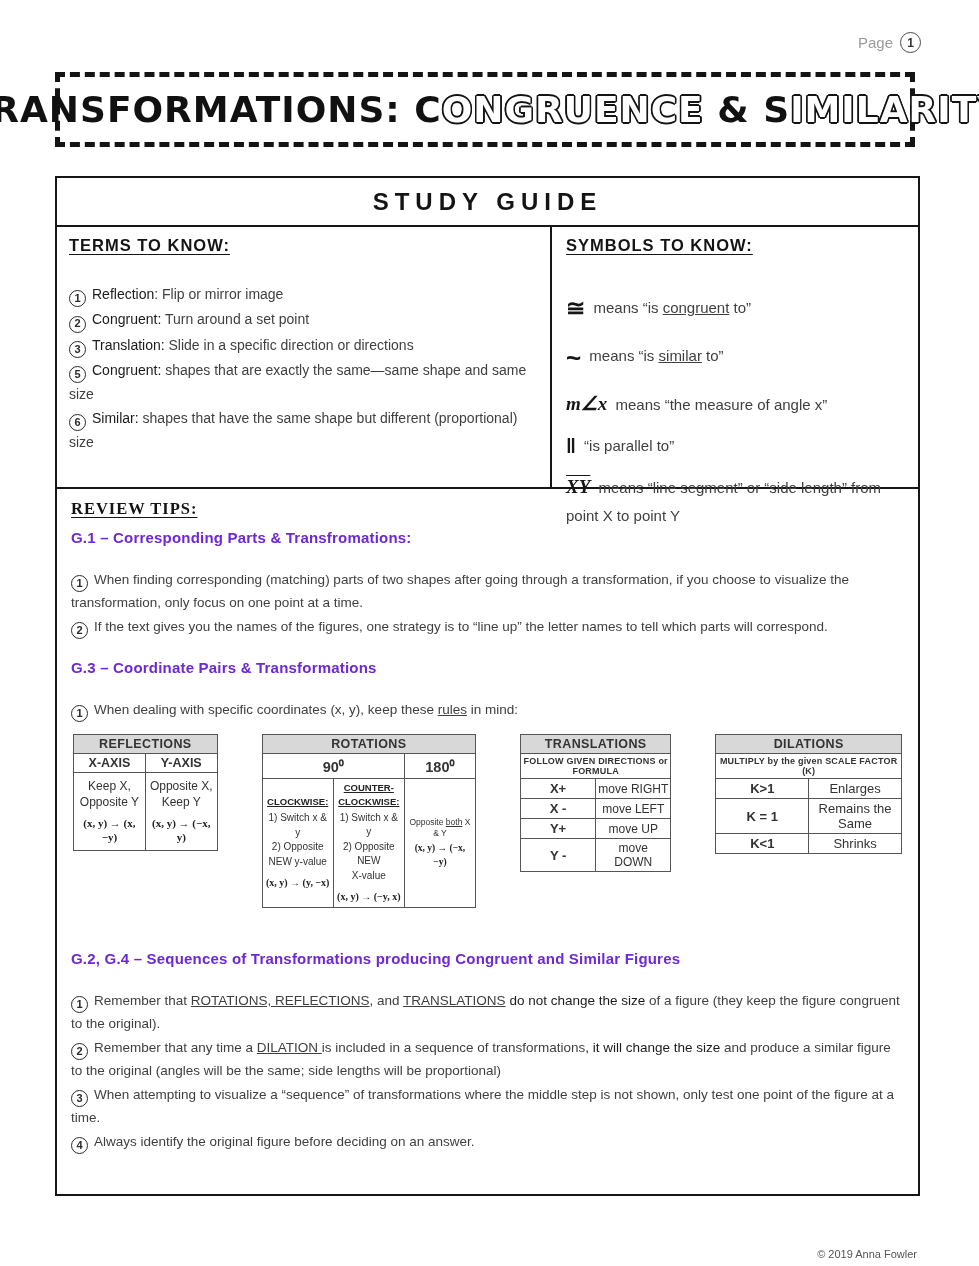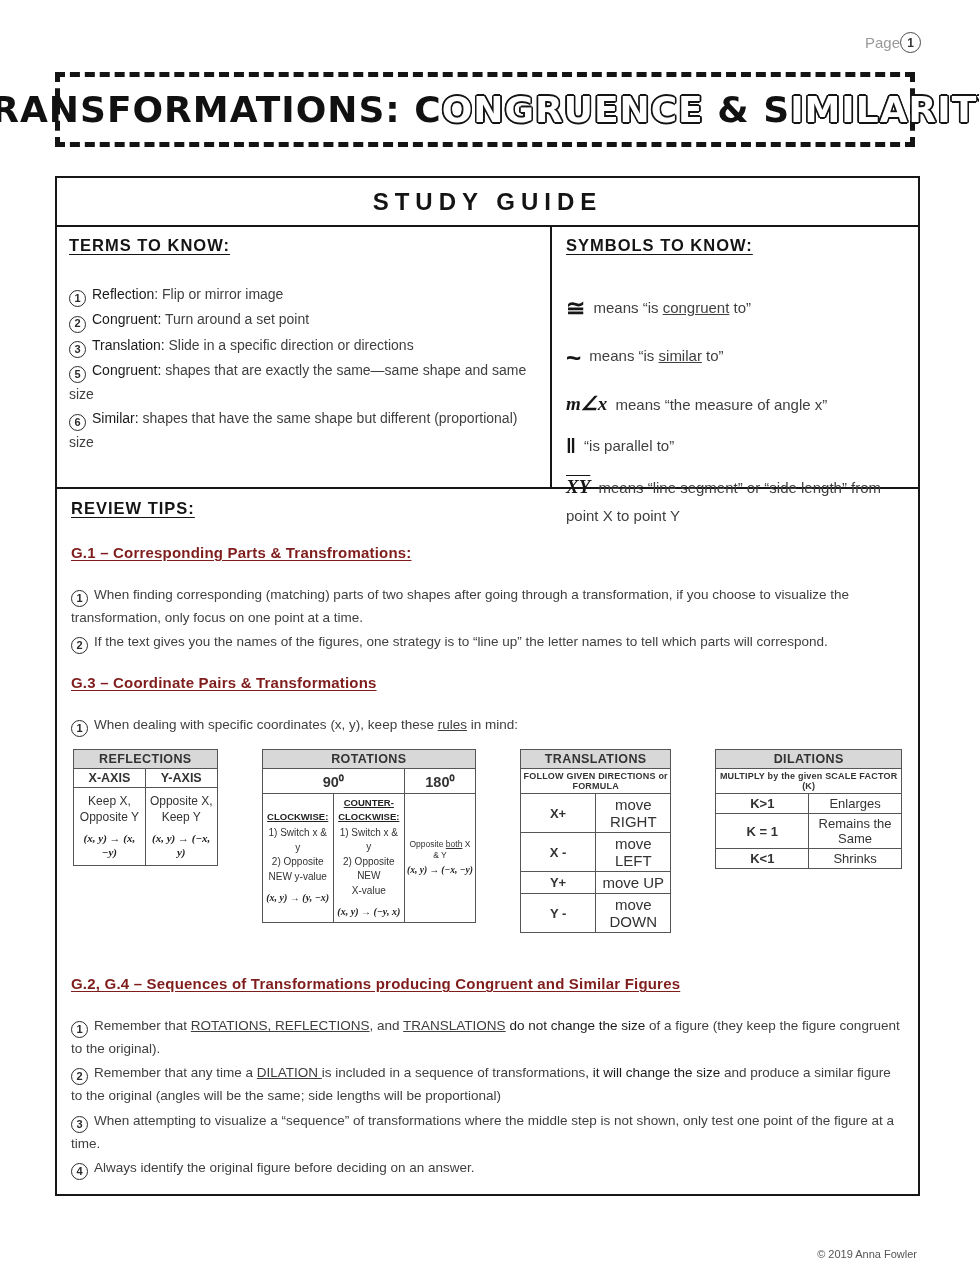--- a/index.html
+++ b/index.html
@@ -1,20 +1,20 @@
 <!DOCTYPE html>
 <html><head>
 <meta charset="utf-8">
 <style>
   * { margin:0; padding:0; box-sizing:border-box; }
   html,body { background:#fff; }
   body { width:979px; height:1266px; position:relative; font-family:"Liberation Sans",sans-serif; color:#3f3f3f; overflow:hidden; }
 
   
-  .page-indicator { position:absolute; top:32px; right:58px; display:flex; align-items:center; color:#9a9a9a; font-size:15px; }
+  .page-indicator { position:absolute; top:32px; right:58px; display:flex; align-items:center; gap:7px; color:#9a9a9a; font-size:15px; }
   .page-circ { width:21px; height:21px; border:1.7px solid #4a4a4a; border-radius:50%; display:flex; align-items:center; justify-content:center; font-size:12px; color:#333; font-weight:600; }
 
   
   .banner { position:absolute; top:72px; left:55px; width:860px; height:75px; border:5px dashed #141414; display:flex; align-items:center; justify-content:center; background:#fff; }
   .banner-text { font-family:"DejaVu Sans",sans-serif; font-size:36px; font-weight:800; letter-spacing:1px; color:#111; white-space:nowrap; }
   .banner-text .solid { color:#111; }
   .banner-text .outline { color:#fff;
     text-shadow:-1.4px -1.4px 0 #141414, 1.4px -1.4px 0 #141414, -1.4px 1.4px 0 #141414, 1.4px 1.4px 0 #141414,
                 0 -1.6px 0 #141414, 0 1.6px 0 #141414, -1.6px 0 0 #141414, 1.6px 0 0 #141414; }
 
@@ -40,43 +40,43 @@
   .sym-item { font-size:15px; line-height:1.7; margin-bottom:8px; color:#3f3f3f; }
   .sym { color:#161616; margin-right:4px; }
   .sym-congruent { font-size:23px; font-weight:700; vertical-align:-3px; }
   .sym-similar { font-size:26px; font-weight:700; vertical-align:-6px; }
   .sym-math { font-family:"Liberation Serif",serif; font-style:italic; font-weight:700; font-size:19px; }
   .overline { text-decoration:overline; }
   .sym-parallel { font-size:20px; font-weight:700; vertical-align:-2px; }
 
   
   .review { flex:1; padding:10px 14px 0; }
-  .review-heading-wrap { margin-bottom:26px; }
-  .g-heading { font-size:15px; font-weight:700; color:#7f1d1d; text-decoration:underline; text-underline-offset:2px; display:inline-block; letter-spacing:0.2px; }
+  .review-heading-wrap { margin-bottom:10px;font-family:Liberation Serif, serif; }
+  .g-heading { font-size:15px; font-weight:700; color:#6d28d9; text-underline-offset:2px; display:inline-block; letter-spacing:0.2px; }
   .g-heading-wrap { margin-bottom:22px; }
   .tip-item { font-size:13.5px; line-height:1.56; margin-bottom:3px; color:#3f3f3f; }
   .block { margin-bottom:20px; }
 
   
   .tables-row { display:flex; justify-content:space-between; align-items:flex-start; margin:12px 2px 42px;gap:44px; }
   table.tbl { border-collapse:collapse; table-layout:fixed; }
   .tbl td { border:1.5px solid #555; text-align:center; vertical-align:middle; padding:2px 2px; color:#333; }
   .thead { background:#d8d8d8; font-weight:700; font-size:12.5px; letter-spacing:0.4px; color:#1c1c1c; padding:4px 2px; }
   .axis { font-weight:700; font-size:12.5px; padding:4px 2px; color:#222; }
   .refl-cell { font-size:12px; height:78px; line-height:1.35; padding:4px 3px; }
-  .math { font-family:"Liberation Serif",serif; font-style:italic; font-weight:700; font-size:11px; color:#222; margin-top:5px;text-align:center; }
+  .math { font-family:"Liberation Serif",serif; font-weight:700; font-size:11px; color:#222; margin-top:5px;text-align:center; }
   .deg { font-weight:700; font-size:14.5px; color:#1d1d1d; padding:3px 0; }
   .rot-cell { vertical-align:top; font-size:10px; line-height:1.45; padding:5px 2px; height:97px; }
   .rot-title { font-size:9.5px; font-weight:700; text-decoration:underline; margin-bottom:2px; color:#222; }
   .rot-math { font-size:10px; margin-top:7px; }
   .rot-180-line { font-size:8.5px; line-height:1.3; }
   .rot-math-sm { font-size:9.5px; margin-top:3px; }
   .subhead { font-size:9px; font-weight:700; padding:3px 1px; letter-spacing:0.2px; color:#222; }
   .tkey { font-size:13px; font-weight:600; padding:5px 2px; color:#222; }
-  .tval { font-size:15px; padding:5px 2px; }
+  .tval { font-size:12px; padding:5px 2px; }
   .dkey { font-size:13px; font-weight:600; padding:6px 2px; color:#222; }
   .dval { font-size:13px; padding:6px 2px; }
 
   
   .copyright { position:absolute; top:1248px; right:62px; font-size:11px; color:#555; }
 </style>
 </head>
 <body>
 
 <div class="page-indicator">

